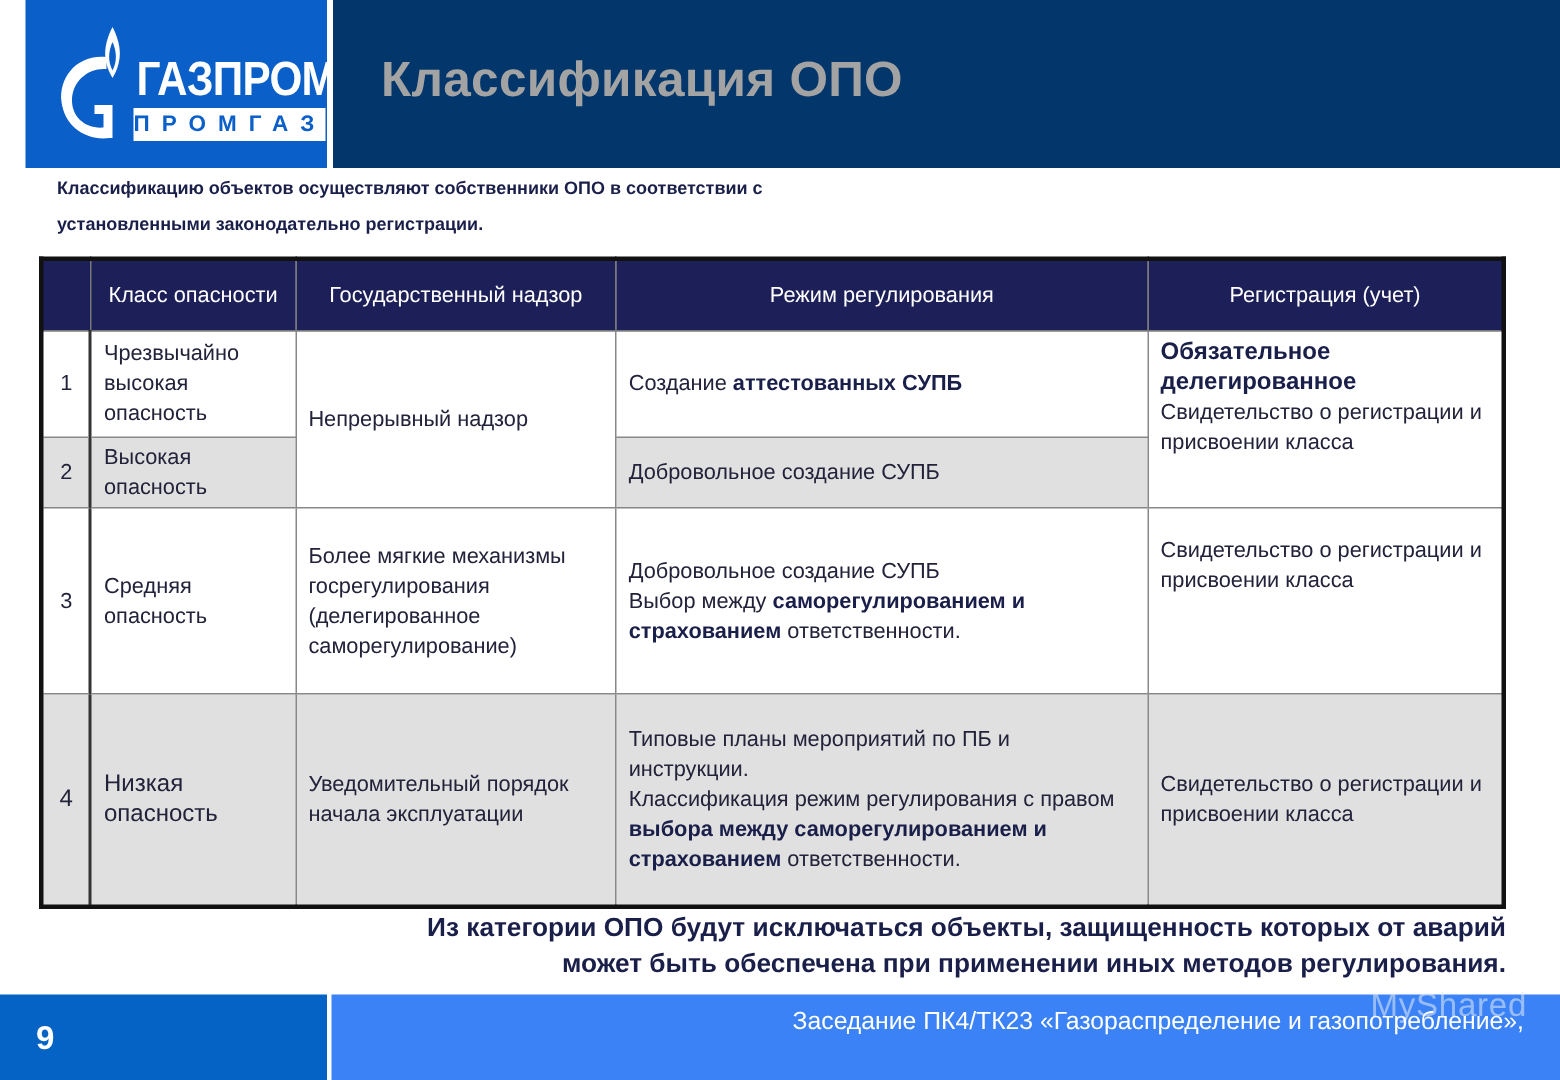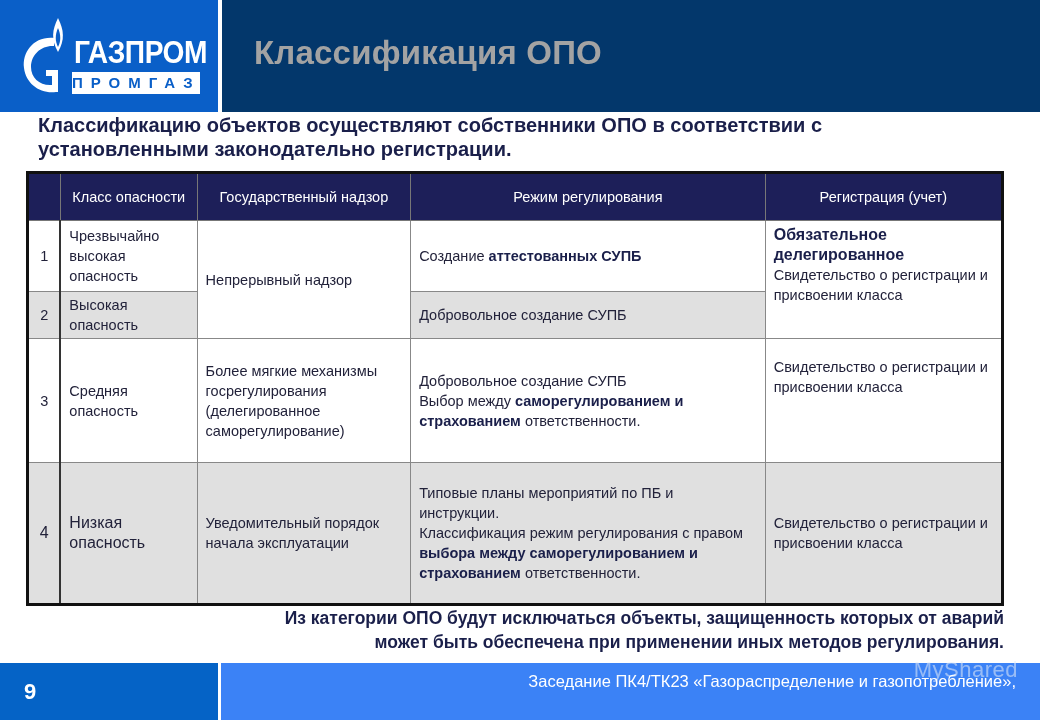--- a/index.html
+++ b/index.html
@@ -4,21 +4,21 @@
 <style>
   html, body { margin: 0; padding: 0; }
   body {
     width: 1040px; height: 720px; position: relative; overflow: hidden;
     background: #ffffff;
     font-family: "Liberation Sans", sans-serif;
     color: #000;
   }
   
   .logo-block {
-    position: absolute; left: 0; top: 0; width: 218px; height: 112px;
+    position: absolute; left: 17px; top: 0; width: 218px; height: 112px;
     background: #0a5fc8;
   }
   .header-sep {
     position: absolute; left: 218px; top: 0; width: 4px; height: 112px; background: #ffffff;
   }
   .title-block {
     position: absolute; left: 222px; top: 0; width: 818px; height: 112px;
     background: #03376b;
   }
   .title {
@@ -32,21 +32,21 @@
   }
   .logo-sub {
     position: absolute; left: 54px; top: 58px; width: 128px; height: 22px; background: #ffffff;
     color: #0a5fc8; font-weight: bold; font-size: 15px; letter-spacing: 8px; text-align: right;
     line-height: 22px;
   }
 
   
   .intro {
     position: absolute; left: 38px; top: 113px; width: 920px;
-    font-size: 20px; font-weight: bold; color: #1a1f4a; line-height: 24px;
+    font-size: 12px; font-weight: bold; color: #1a1f4a; line-height: 24px;
   }
 
   
   table.opo {
     position: absolute; left: 26px; top: 171px; width: 978px;
     border-collapse: collapse; border: 3px solid #111;
     font-size: 14.5px; color: #22223a;
   }
   table.opo th {
     background: #1d1f59; color: #ffffff; font-weight: normal;

